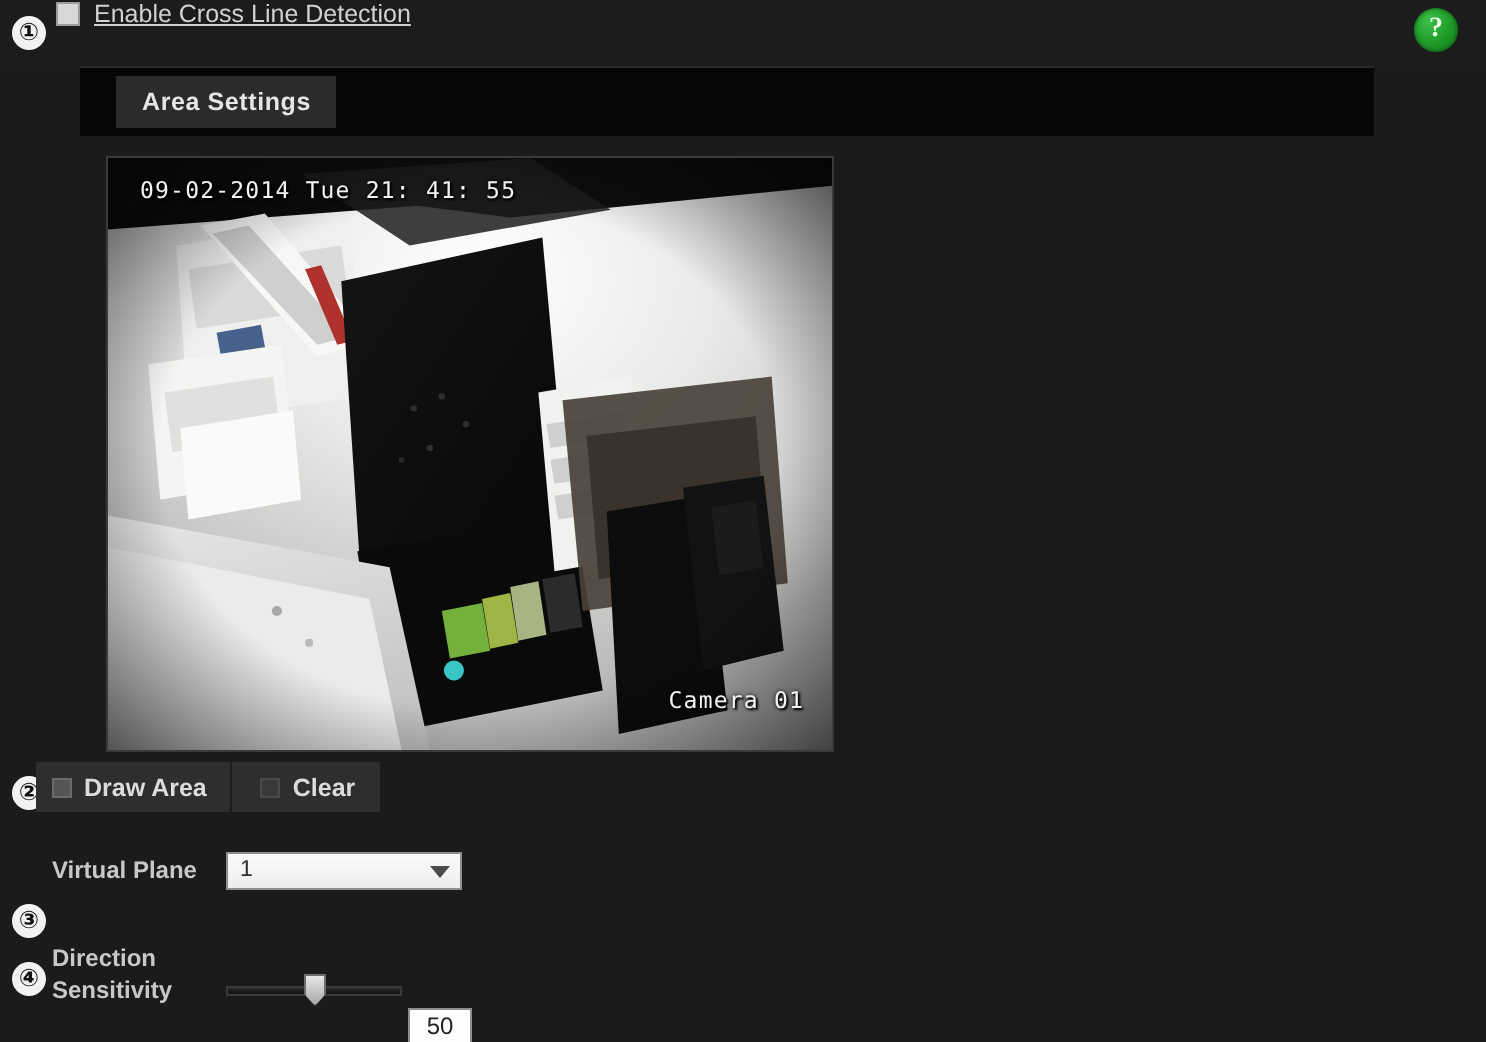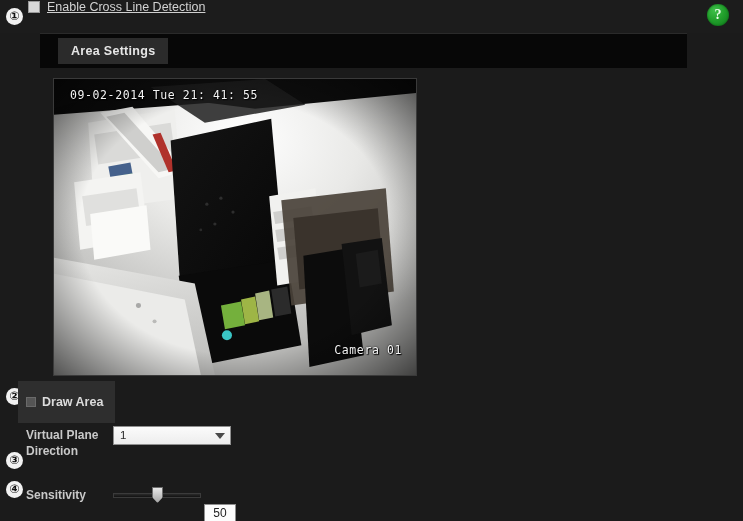--- a/index.html
+++ b/index.html
@@ -125,21 +125,21 @@
     text-shadow: 0 0 2px #000, 1px 1px 1px #000;
     white-space: nowrap;
   }
   .osd-time { left: 16px; top: 9px; }
   .osd-cam  { right: 14px; bottom: 18px; text-align: right; }
 
   
   .btn-row {
     position: absolute;
     left: 18px; top: 381px;
-    height: 42px;
+    height: 25px;
     background: #2e2e2e;
     display: flex;
     align-items: stretch;
   }
   .btn {
     display: flex;
     align-items: center;
     padding: 0 12px 0 8px;
     font-size: 12.5px;
     color: #dcdcdc;
@@ -343,33 +343,37 @@
   <div class="osd osd-cam">Camera 01</div>
 </div>
 
 <div class="marker marker-abs" style="left:6px; top:388px;">②</div>
 
 <div class="btn-row">
   <div class="btn">
     <span class="btn-ico"></span>
     <span>Draw Area</span>
   </div>
+  <div class="btn">
+    <span class="btn-ico dim"></span>
+    <span>Clear</span>
+  </div>
 </div>
 
 <div class="frow" style="top:424px; width:743px;text-decoration:underline;">
   <div class="frow-label">Virtual Plane</div>
   <div class="select">
     <span>1</span>
     <span class="select-arrow"></span>
   </div>
 </div>
 
 <div class="marker marker-abs" style="left:6px; top:452px;">③</div>
 
-<div class="frow" style="top:440px; width:602px;">
+<div class="frow" style="top:468px; width:602px;">
   <div class="frow-label">Direction</div>
 </div>
 
 <div class="marker marker-abs" style="left:6px; top:481px;">④</div>
 
 <div class="frow" style="top:484px; width:670px;">
   <div class="frow-label">Sensitivity</div>
   <div class="slider">
     <div class="slider-track"></div>
     <div class="slider-thumb"></div>

